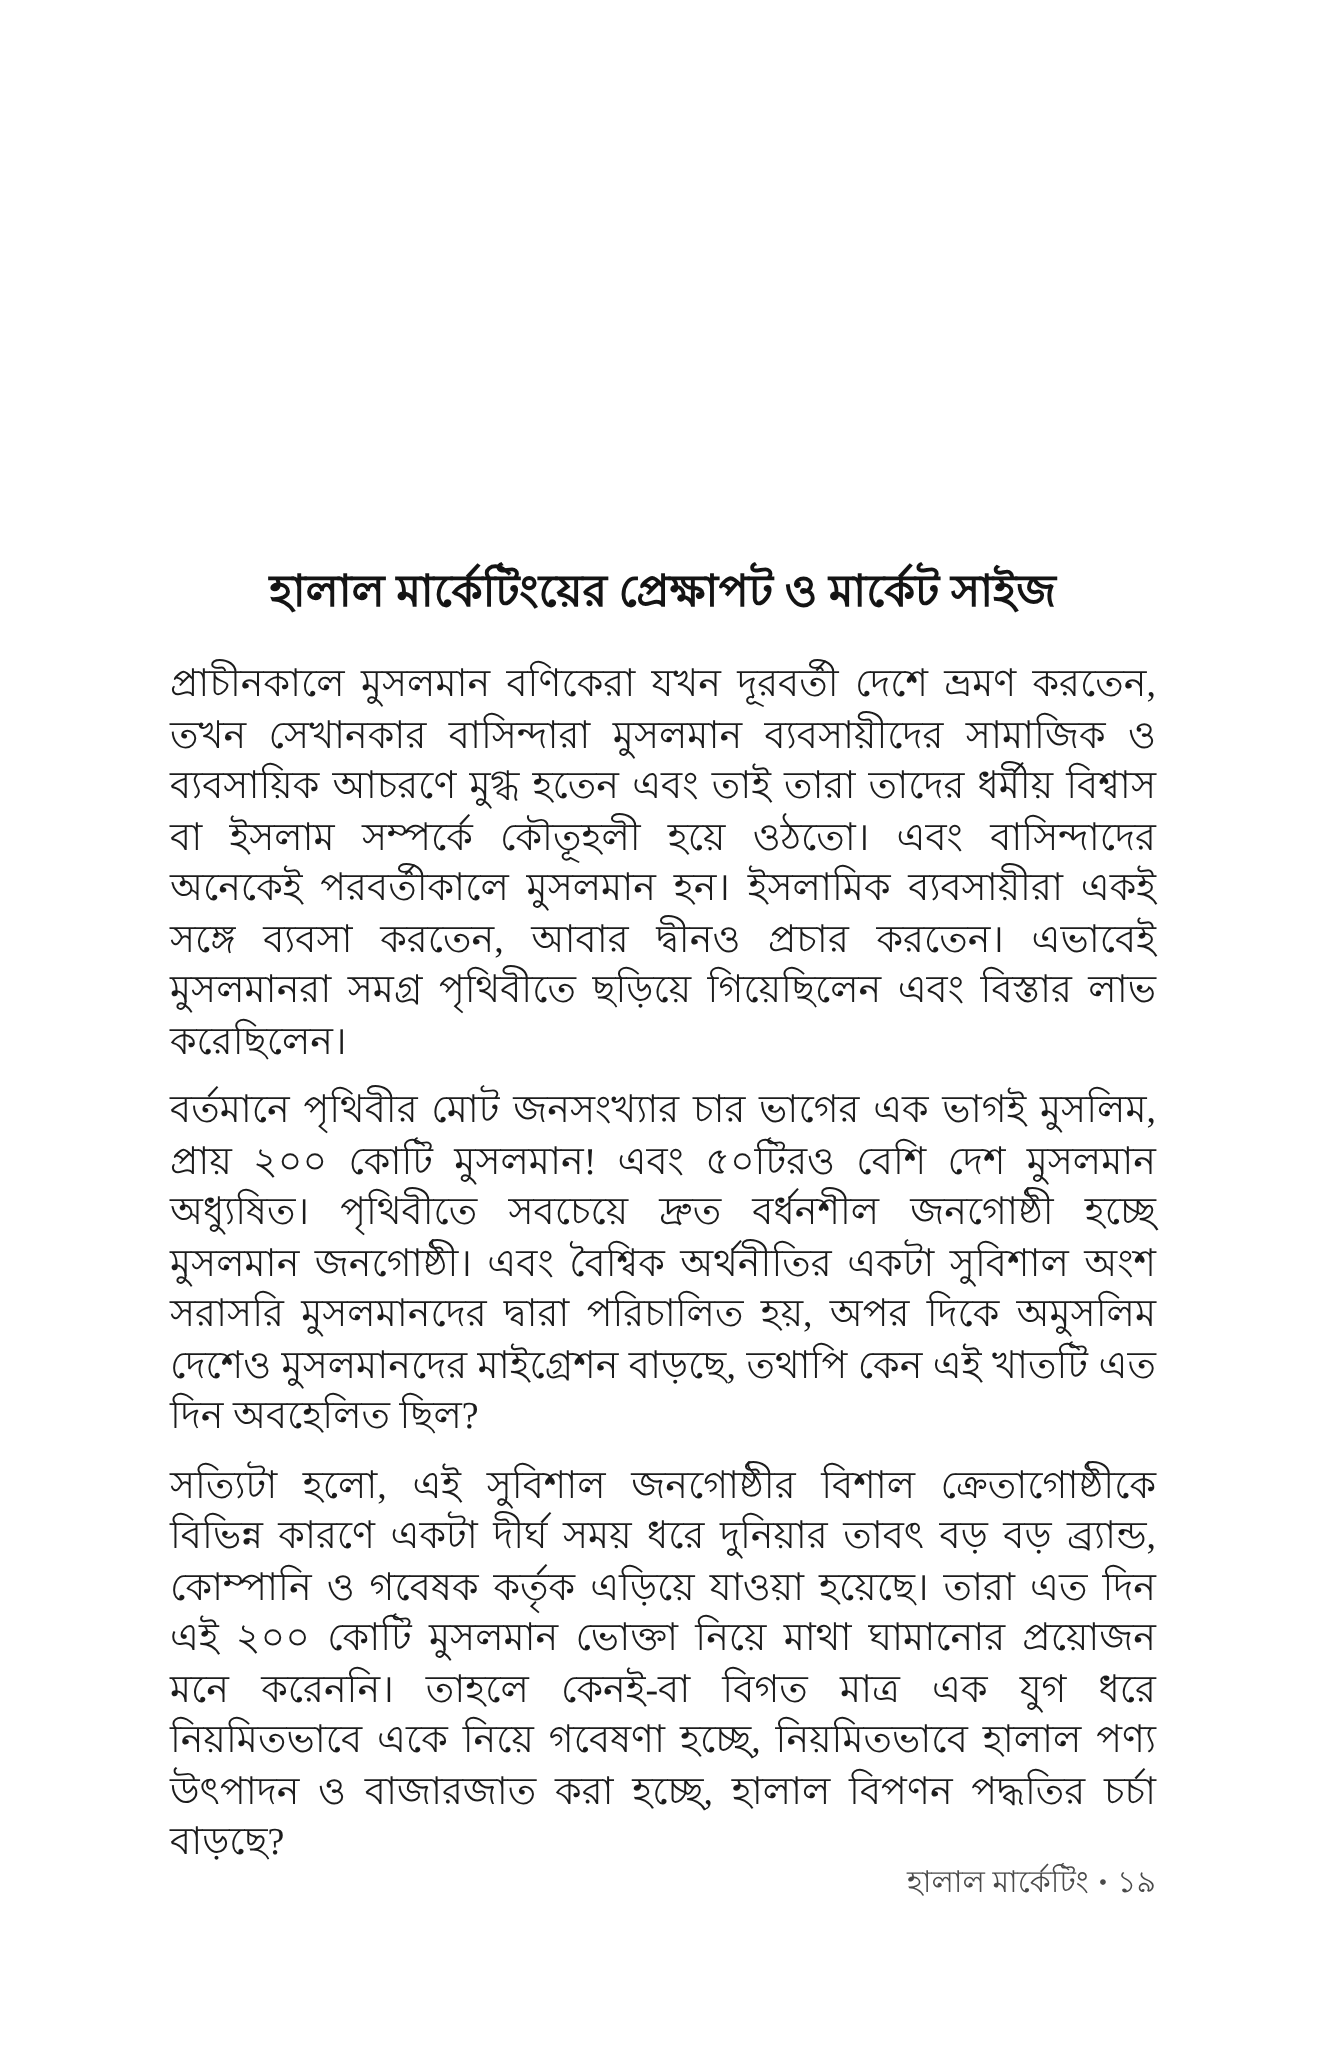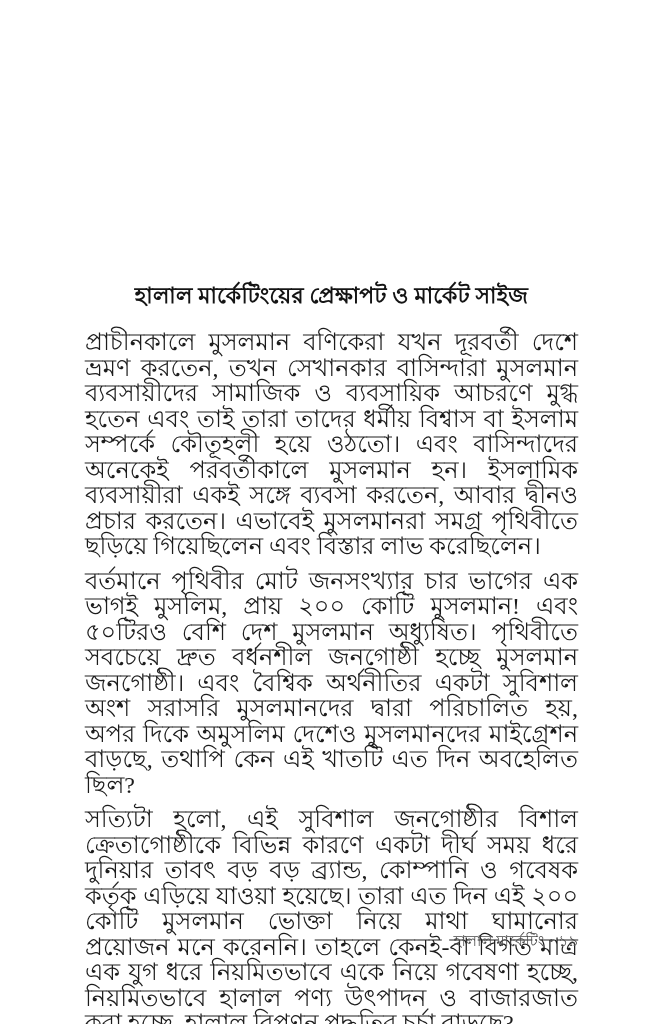--- a/index.html
+++ b/index.html
@@ -25,21 +25,21 @@
   .chapter-title {
     font-size: 22px;
     line-height: 33px;
     font-weight: 700;
     text-align: center;
     margin: 0 0 18px 0;
     color: #141414;
     letter-spacing: 0.2px;
   }
   .body-para {
-    font-size: 24px;
+    font-size: 19px;
     line-height: 25.5px;
     text-align: justify;
     text-justify: inter-word;
     margin: 0 0 9px 0;
     color: #1c1c1c;
   }
   .page-footer {
     position: absolute;
     right: 85px;
     top: 931px;

